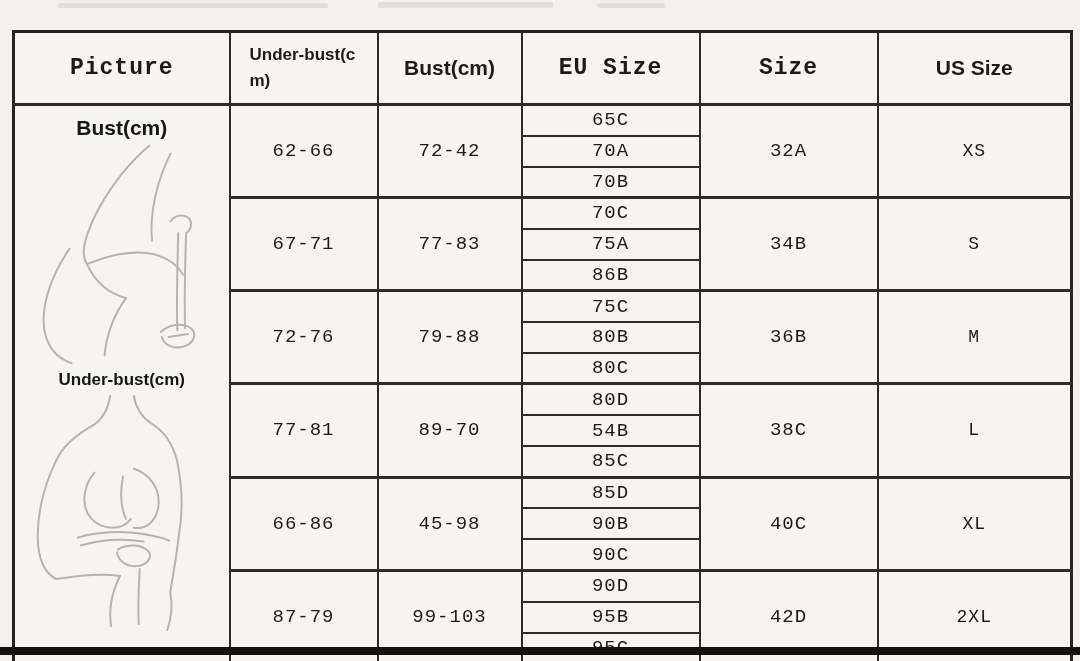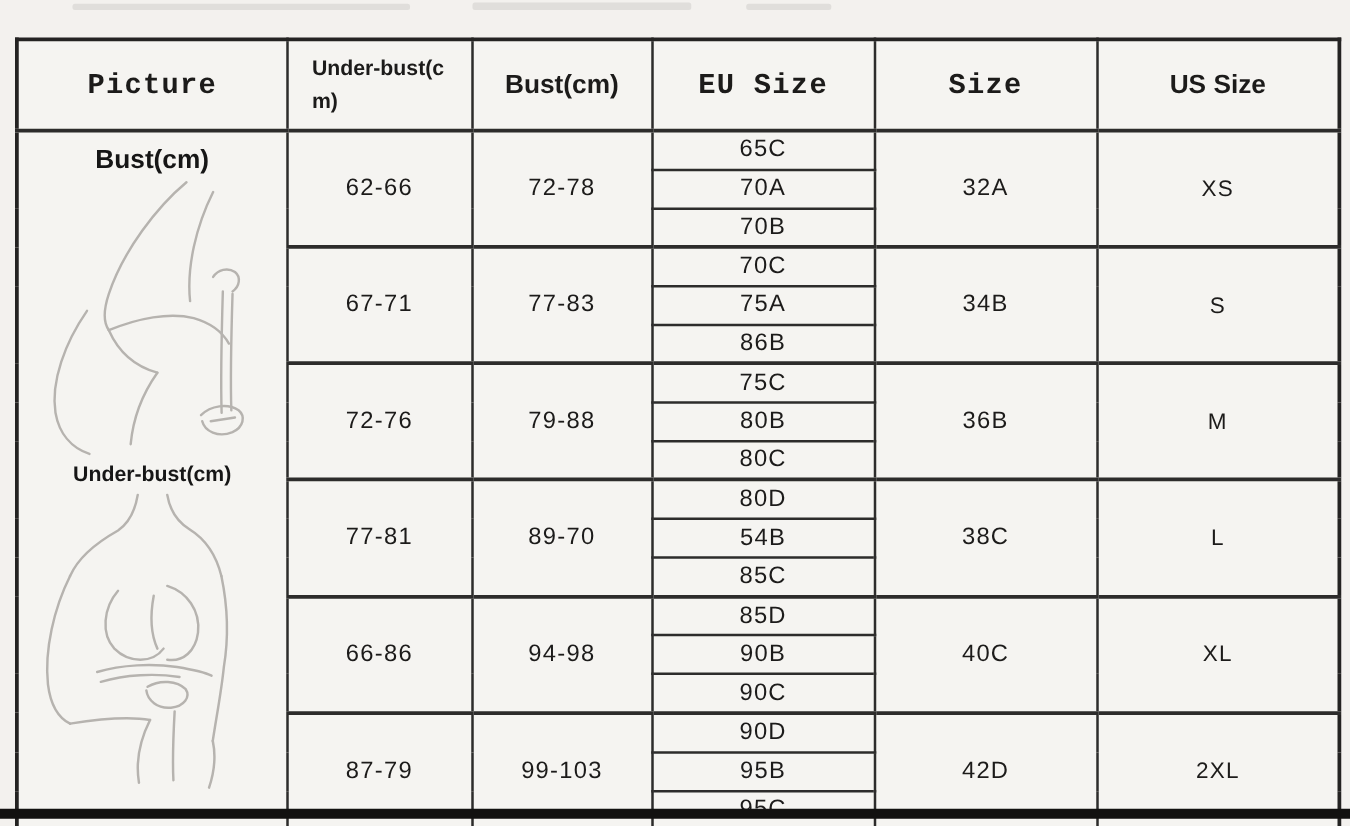--- a/index.html
+++ b/index.html
@@ -40,21 +40,21 @@
   tr.group-start td{border-top-width:3px;}
   tr.header-row th{border-bottom-width:3px;}
   th.mono-header{font-family:"Liberation Mono", monospace;font-size:23px;font-weight:700;letter-spacing:1px;}
   th.sans-header{font-family:"Liberation Sans", sans-serif;font-size:21px;font-weight:700;letter-spacing:0px;}
   th.underbust-header{vertical-align:middle;}
   th.underbust-header .wrapbox{
     display:inline-block;width:108px;text-align:left;
     font-family:"Liberation Sans", sans-serif;font-weight:700;font-size:17px;
     line-height:26px;word-break:break-all;
   }
-  td.value{font-family:Liberation Sans, sans-serif;font-size:19px;letter-spacing:1px;}
+  td.value{font-family:Liberation Mono, monospace;font-size:19px;letter-spacing:1px;}
   td.value.us{font-size:18px;margin-left:27px;}
 
   
   td.picture-cell{vertical-align:top;background:#f5f4f1;}
   .pic-inner{display:flex;flex-direction:column;align-items:center;height:556px;}
   .pic-label{font-family:"Liberation Sans", sans-serif;font-weight:700;color:#161616;}
   .pic-label.big{font-size:21px;margin-top:10px;}
   .pic-label.small{font-size:17px;margin-top:2px;}
   .sketch{display:block;}
   .sketch path{fill:none;stroke:#b6b3af;stroke-width:2;stroke-linecap:round;stroke-linejoin:round;}
@@ -123,21 +123,21 @@
               <path d="M55,150 C75,144 100,143 120,146 C132,148 142,150 148,153"></path>
               <path d="M58,158 C78,152 102,151 122,154"></path>
               <path d="M96,162 C106,156 120,157 127,164 C131,170 126,178 115,179 C104,180 96,173 95,165"></path>
               <path d="M118,182 C117,200 116,218 117,238"></path>
               <path d="M98,189 C90,205 86,222 89,240"></path>
               <path d="M149,206 C152,220 150,232 146,244"></path>
             </svg>
           </div>
         </td>
         <td class="value" rowspan="3">62-66</td>
-        <td class="value" rowspan="3">72-78</td>
+        <td class="value" rowspan="3">72-42</td>
         <td class="value">65C</td>
         <td class="value" rowspan="3">32A</td>
         <td class="value us" rowspan="3">XS</td>
       </tr>
       <tr style="height:31px;">
           <td class="value">70A</td>
         </tr>
       <tr style="height:31px;">
           <td class="value">70B</td>
         </tr>
@@ -179,21 +179,21 @@
       </tr>
       <tr style="height:31px;">
           <td class="value">54B</td>
         </tr>
       <tr style="height:31px;">
           <td class="value">85C</td>
         </tr>
 
       <tr class="group-start" style="height:31px;">
         <td class="value" rowspan="3">66-86</td>
-        <td class="value" rowspan="3">94-98</td>
+        <td class="value" rowspan="3">45-98</td>
         <td class="value">85D</td>
         <td class="value" rowspan="3">40C</td>
         <td class="value us" rowspan="3">XL</td>
       </tr>
       <tr style="height:31px;">
           <td class="value">90B</td>
         </tr>
       <tr style="height:31px;">
           <td class="value">90C</td>
         </tr>

